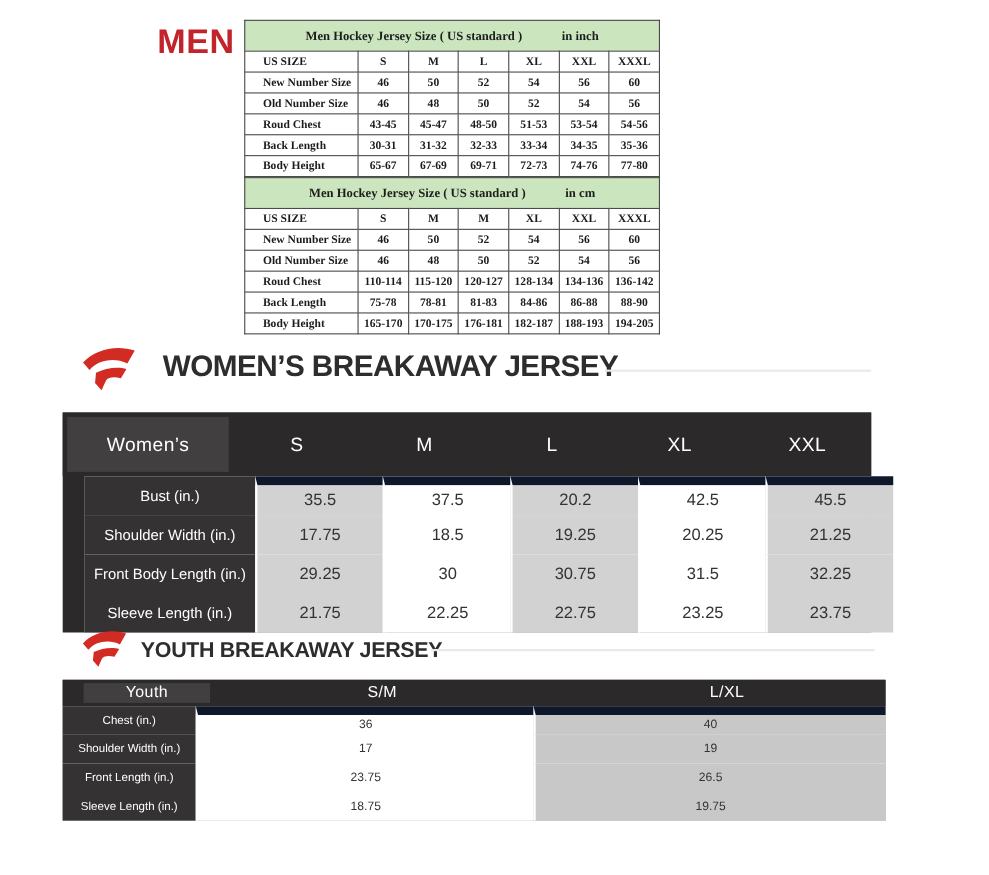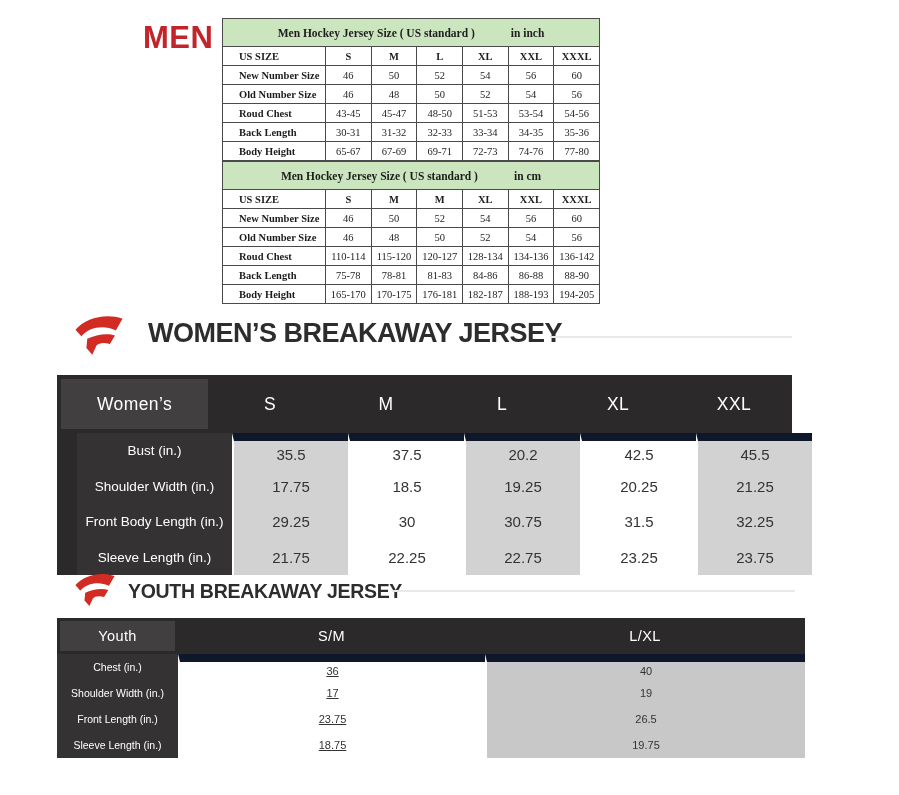--- a/index.html
+++ b/index.html
@@ -12,61 +12,61 @@
   .men-tables{position:absolute;left:222px;top:18px;width:378px;border-radius:10px;}
   .mcap{background:var(--green);border:1px solid var(--mborder);border-bottom:none;
         height:27px;display:flex;align-items:center;justify-content:center;gap:36px;
         font-family:"Liberation Serif",serif;font-size:11.5px;font-weight:700;color:#1d1d1d;}
   .mtable{border-collapse:collapse;width:100%;table-layout:fixed;
           font-family:"Liberation Serif",serif;color:#1c1c1c;}
   .mtable th,.mtable td{border:1px solid var(--mborder);height:18px;padding:0;
           font-size:10.5px;text-align:center;overflow:hidden;white-space:nowrap;}
   .mtable th{font-weight:700;}
   .mtable .lab{width:86px;text-align:left;padding-left:16px;font-weight:700;}
-  .mtable td:not(.lab){font-weight:400;margin-top:36px;}
+  .mtable td:not(.lab){font-weight:700;margin-top:36px;}
 
   
   .sec-logo{position:absolute;}
   .w-title{position:absolute;left:148px;top:318px;font-size:27px;font-weight:700;
            letter-spacing:-.5px;color:#2d2d2d;}
   .y-title{position:absolute;left:128px;top:580px;font-size:19.5px;font-weight:700;
            letter-spacing:-.3px;color:#2d2d2d;}
   .w-line{position:absolute;left:550px;top:336px;width:242px;height:2px;background:var(--line);}
   .y-line{position:absolute;left:392px;top:590px;width:403px;height:2px;background:var(--line);}
 
   
   .dtable{position:absolute;background:var(--dark);}
   .womens-table{left:57px;top:375px;width:735px;}
   .youth-table{left:57px;top:618px;width:748px;}
   .dhead,.dbody{display:grid;}
   .womens-table .dhead,.womens-table .dbody{grid-template-columns:155px repeat(5,116px);}
   .youth-table .dhead,.youth-table .dbody{grid-template-columns:121px 307px 320px;}
   .dhead{background:var(--dark);}
   .womens-table .dhead{height:58px;}
-  .youth-table .dhead{height:36px;}
+  .youth-table .dhead{height:24px;padding-left:16px;}
   .dbody{background:#fff;}
   .womens-table .dbody{grid-auto-rows:35.5px;margin-left:20px;}
   .youth-table .dbody{grid-auto-rows:26px;}
   .dhcell,.dlab,.dval{display:flex;align-items:center;justify-content:center;box-sizing:border-box;}
   .dhcell{color:#fff;letter-spacing:.4px;}
   .womens-table .dhcell{font-size:17.5px;}
   .youth-table .dhcell{font-size:14.5px;}
   .dhcell.inset{background:var(--dark-inset);margin:4px;}
   .youth-table .dhcell.inset{margin:3px;}
   .dlab{background:var(--dark-col);color:#fff;}
   .womens-table .dlab{font-size:13.5px;}
   .youth-table .dlab{font-size:10.5px;}
   .dval{color:#333;border-left:2px solid #fff;}
   .dval.first{border-top:8px solid #0f172a;}
   .womens-table .dval{font-size:15px;}
   .youth-table .dval{font-size:11px;}
   .womens-table .dval.shade{background:var(--shade);}
   .womens-table .dval.plain{background:#fff;}
   .youth-table .dval.shade{background:var(--youth-shade);}
-  .youth-table .dval.plain{background:#fff;text-decoration:underline;}
+  .youth-table .dval.plain{background:#fff;}
 </style>
 </head>
 <body>
 
 <div id="stage" style="--title-red: #c1242b; --green: #cbe6bf; --mborder: #4a4a4a; --dark: #2b292a; --dark-inset: #413f40; --dark-col: #343233; --shade: #d2d2d2; --youth-shade: #c8c8c8; --line: #e9e9e9;">
 
   <div class="men-title">MEN</div>
 
   <div class="men-tables">
     <div>

